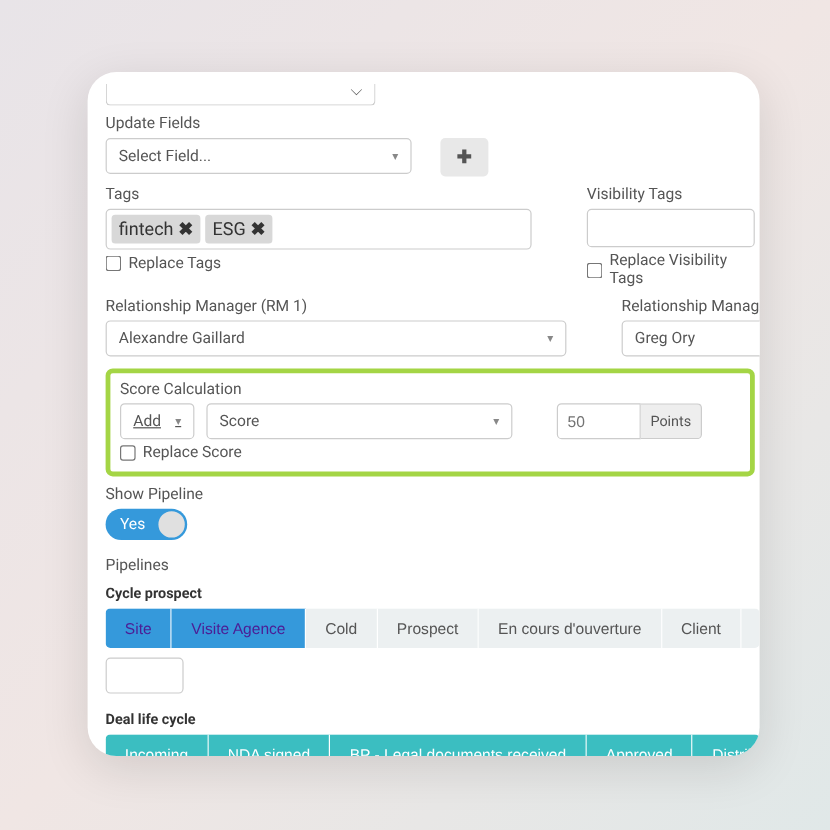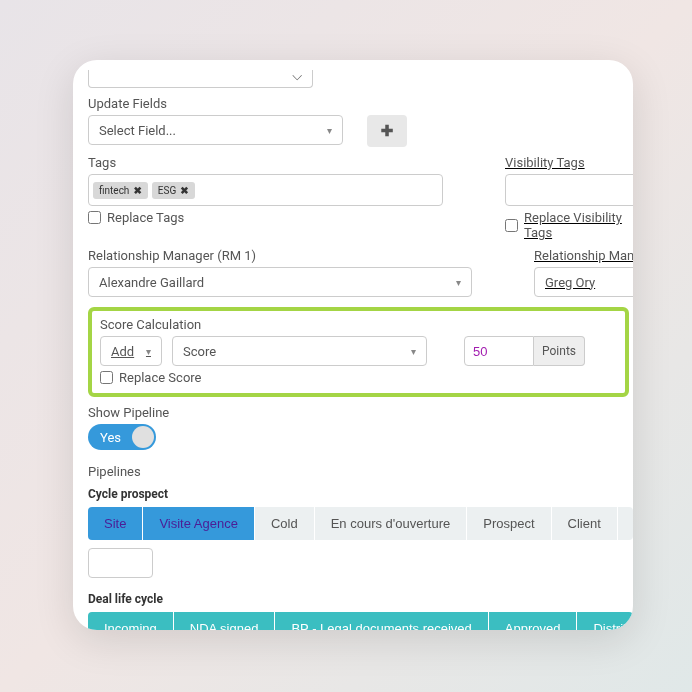--- a/index.html
+++ b/index.html
@@ -96,21 +96,21 @@
     padding: 4px;
     display: flex;
     gap: 4px;
     min-height: 32px;
     align-items: center;
   }
   .tag {
     background: #d8d8d8;
     border-radius: 3px;
     padding: 3px 6px;
-    font-size: 10px;
+    font-size: 15px;
     color: #333;
     display: inline-flex;
     align-items: center;
     gap: 4px;
   }
   .tag .x {
     font-weight: bold;
     cursor: pointer;
   }
   .checkbox-row {
@@ -144,21 +144,21 @@
   }
   .score-type {
     width: 255px;
   }
   .score-input {
     width: 70px;
     border: 1px solid #ccc;
     border-radius: 4px 0 0 4px;
     padding: 6px 8px;
     font-size: 13px;
-    color: #a21caf;
+    color: #737373;
     text-align: left;
     height: 30px;
   }
   .points-label {
     background: #eee;
     border: 1px solid #ccc;
     border-left: none;
     border-radius: 0 4px 4px 0;
     padding: 6px 8px;
     font-size: 12px;
@@ -230,22 +230,21 @@
     width: 65px;
     height: 30px;
     border: 1px solid #ccc;
     border-radius: 4px;
     margin-top: 2px;
   }
   .rm-select {
     width: 384px;
   }
   .vis-col {
-    margin-left: 52px;
-    text-decoration: underline;
+    margin-left: 36px;
   }
   .vis-box {
     width: 140px;
   }
   .rm2-select {
     width: 128px;
   }
 </style>
 </head>
 <body>
@@ -340,22 +339,22 @@
       <span class="toggle-label">Yes</span>
       <span class="toggle-knob"></span>
     </div>
 
     <span class="label" style="margin-top:14px">Pipelines</span>
     <div class="pipeline-title">Cycle prospect</div>
     <div class="pill-row">
       <button class="pill active">Site</button>
       <button class="pill active">Visite Agence</button>
       <button class="pill">Cold</button>
+      <button class="pill">Prospect</button>
       <button class="pill">En cours d'ouverture</button>
-      <button class="pill">Prospect</button>
       <button class="pill">Client</button>
       <button class="pill">Pas d'intérêt</button>
     </div>
     <div class="empty-input"></div>
 
     <div class="pipeline-title" style="margin-top:14px">Deal life cycle</div>
     <div class="pill-row">
       <button class="pill teal">Incoming</button>
       <button class="pill teal">NDA signed</button>
       <button class="pill teal">BP - Legal documents received</button>

